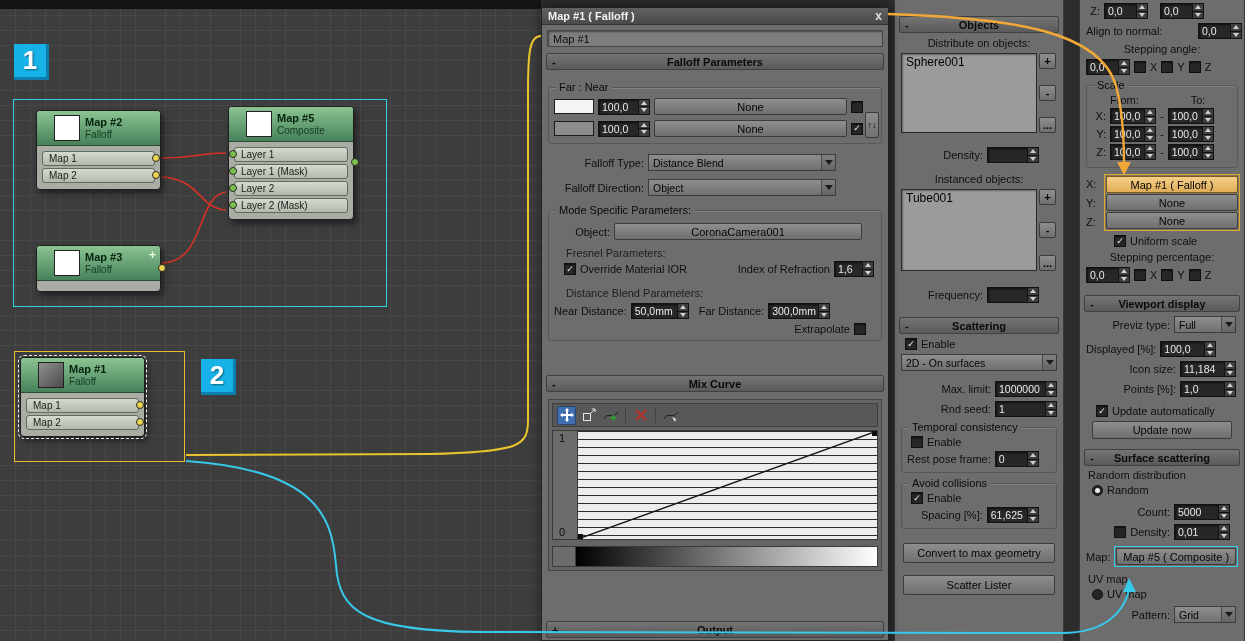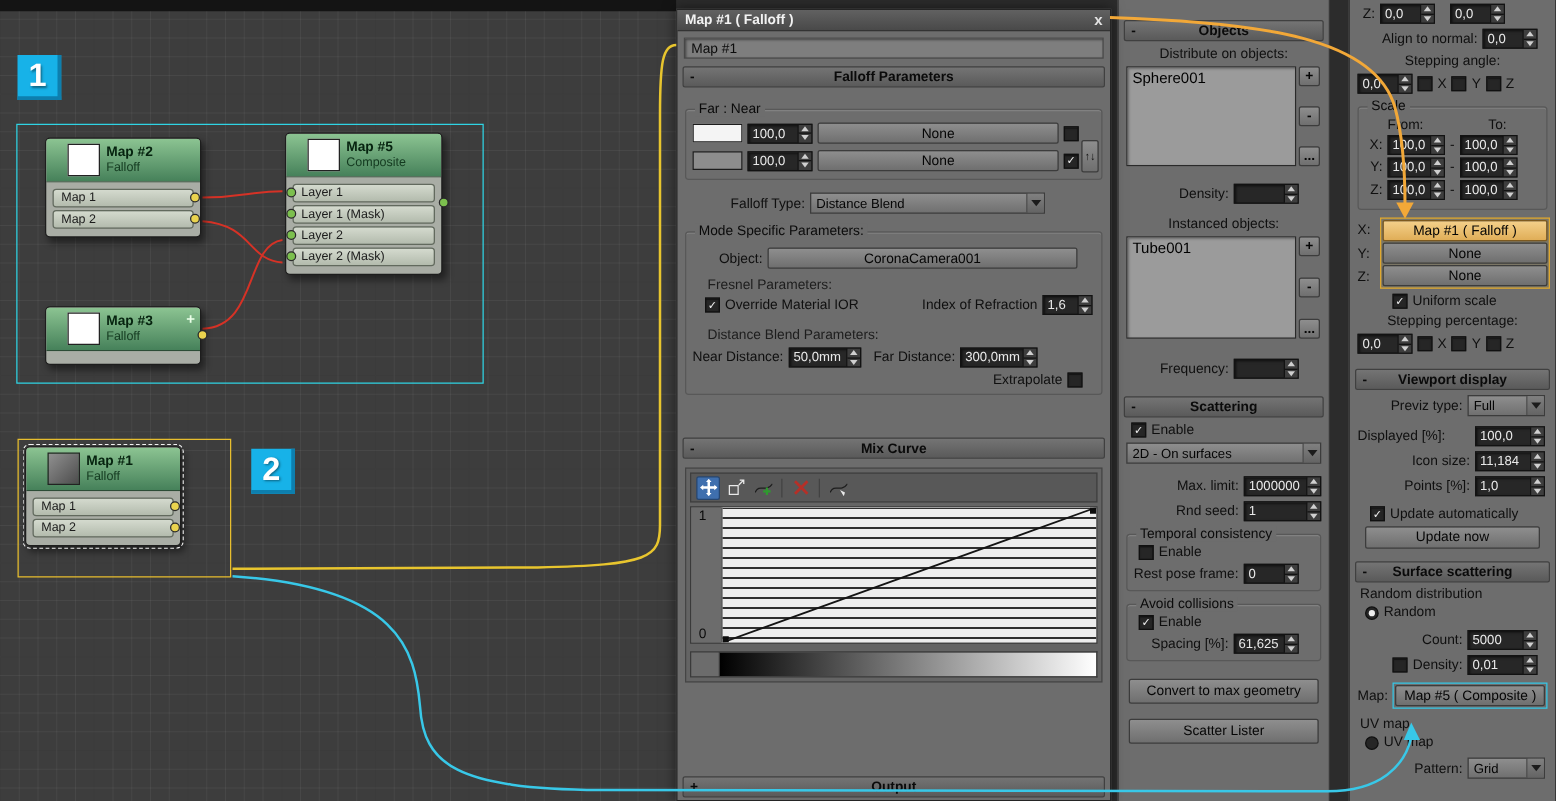--- a/index.html
+++ b/index.html
@@ -233,20 +233,27 @@
       <div class="swapbtn">↑↓</div>
     </div>
 
     <div class="row">
       <span class="lab" style="width:96px;text-align:right">Falloff Type:</span>
       <div class="combo" style="width:188px">
           <span class="cval">Distance Blend</span>
           <span class="carr"></span>
         </div>
     </div>
+    <div class="row">
+      <span class="lab" style="width:96px;text-align:right">Falloff Direction:</span>
+      <div class="combo" style="width:188px">
+          <span class="cval">Object</span>
+          <span class="carr"></span>
+        </div>
+    </div>
 
     <div class="gbox">
       <div class="glabel">Mode Specific Parameters:</div>
       <div class="row" style="margin:4px 2px">
         <span class="lab" style="width:54px;text-align:right">Object:</span>
         <div class="btn flex1" style="margin-right:12px">
             <span>CoronaCamera001</span>
           </div>
       </div>
       <div class="seclab">Fresnel Parameters:</div>
@@ -488,21 +495,21 @@
           </span>
         </div>
       <div class="dfield w44" style="margin-left:8px">
           <span class="fval">0,0</span>
           <span class="spinner">
             <i class="up"></i>
             <i class="dn"></i>
           </span>
         </div>
     </div>
-    <div class="row" style="justify-content:flex-end;margin-right:14px">
+    <div class="row" style="justify-content:space-between;margin-right:2px">
       <span class="lab">Align to normal:</span>
       <div class="dfield w44">
           <span class="fval">0,0</span>
           <span class="spinner">
             <i class="up"></i>
             <i class="dn"></i>
           </span>
         </div>
     </div>
     <div class="clab">Stepping angle:</div>
@@ -630,21 +637,21 @@
       <span class="sym">-</span>
       <span>Viewport display</span>
     </div>
     <div class="row" style="justify-content:flex-end;margin-right:8px">
       <span class="lab">Previz type:</span>
       <div class="combo w62">
           <span class="cval">Full</span>
           <span class="carr"></span>
         </div>
     </div>
-    <div class="row" style="justify-content:space-between;margin-right:8px;margin-top:8px">
+    <div class="row" style="justify-content:flex-start;margin-right:8px;margin-top:8px">
       <span class="lab">Displayed [%]:</span>
       <div class="dfield w56">
           <span class="fval">100,0</span>
           <span class="spinner">
             <i class="up"></i>
             <i class="dn"></i>
           </span>
         </div>
     </div>
     <div class="row" style="justify-content:flex-end;margin-right:8px;margin-top:0">

